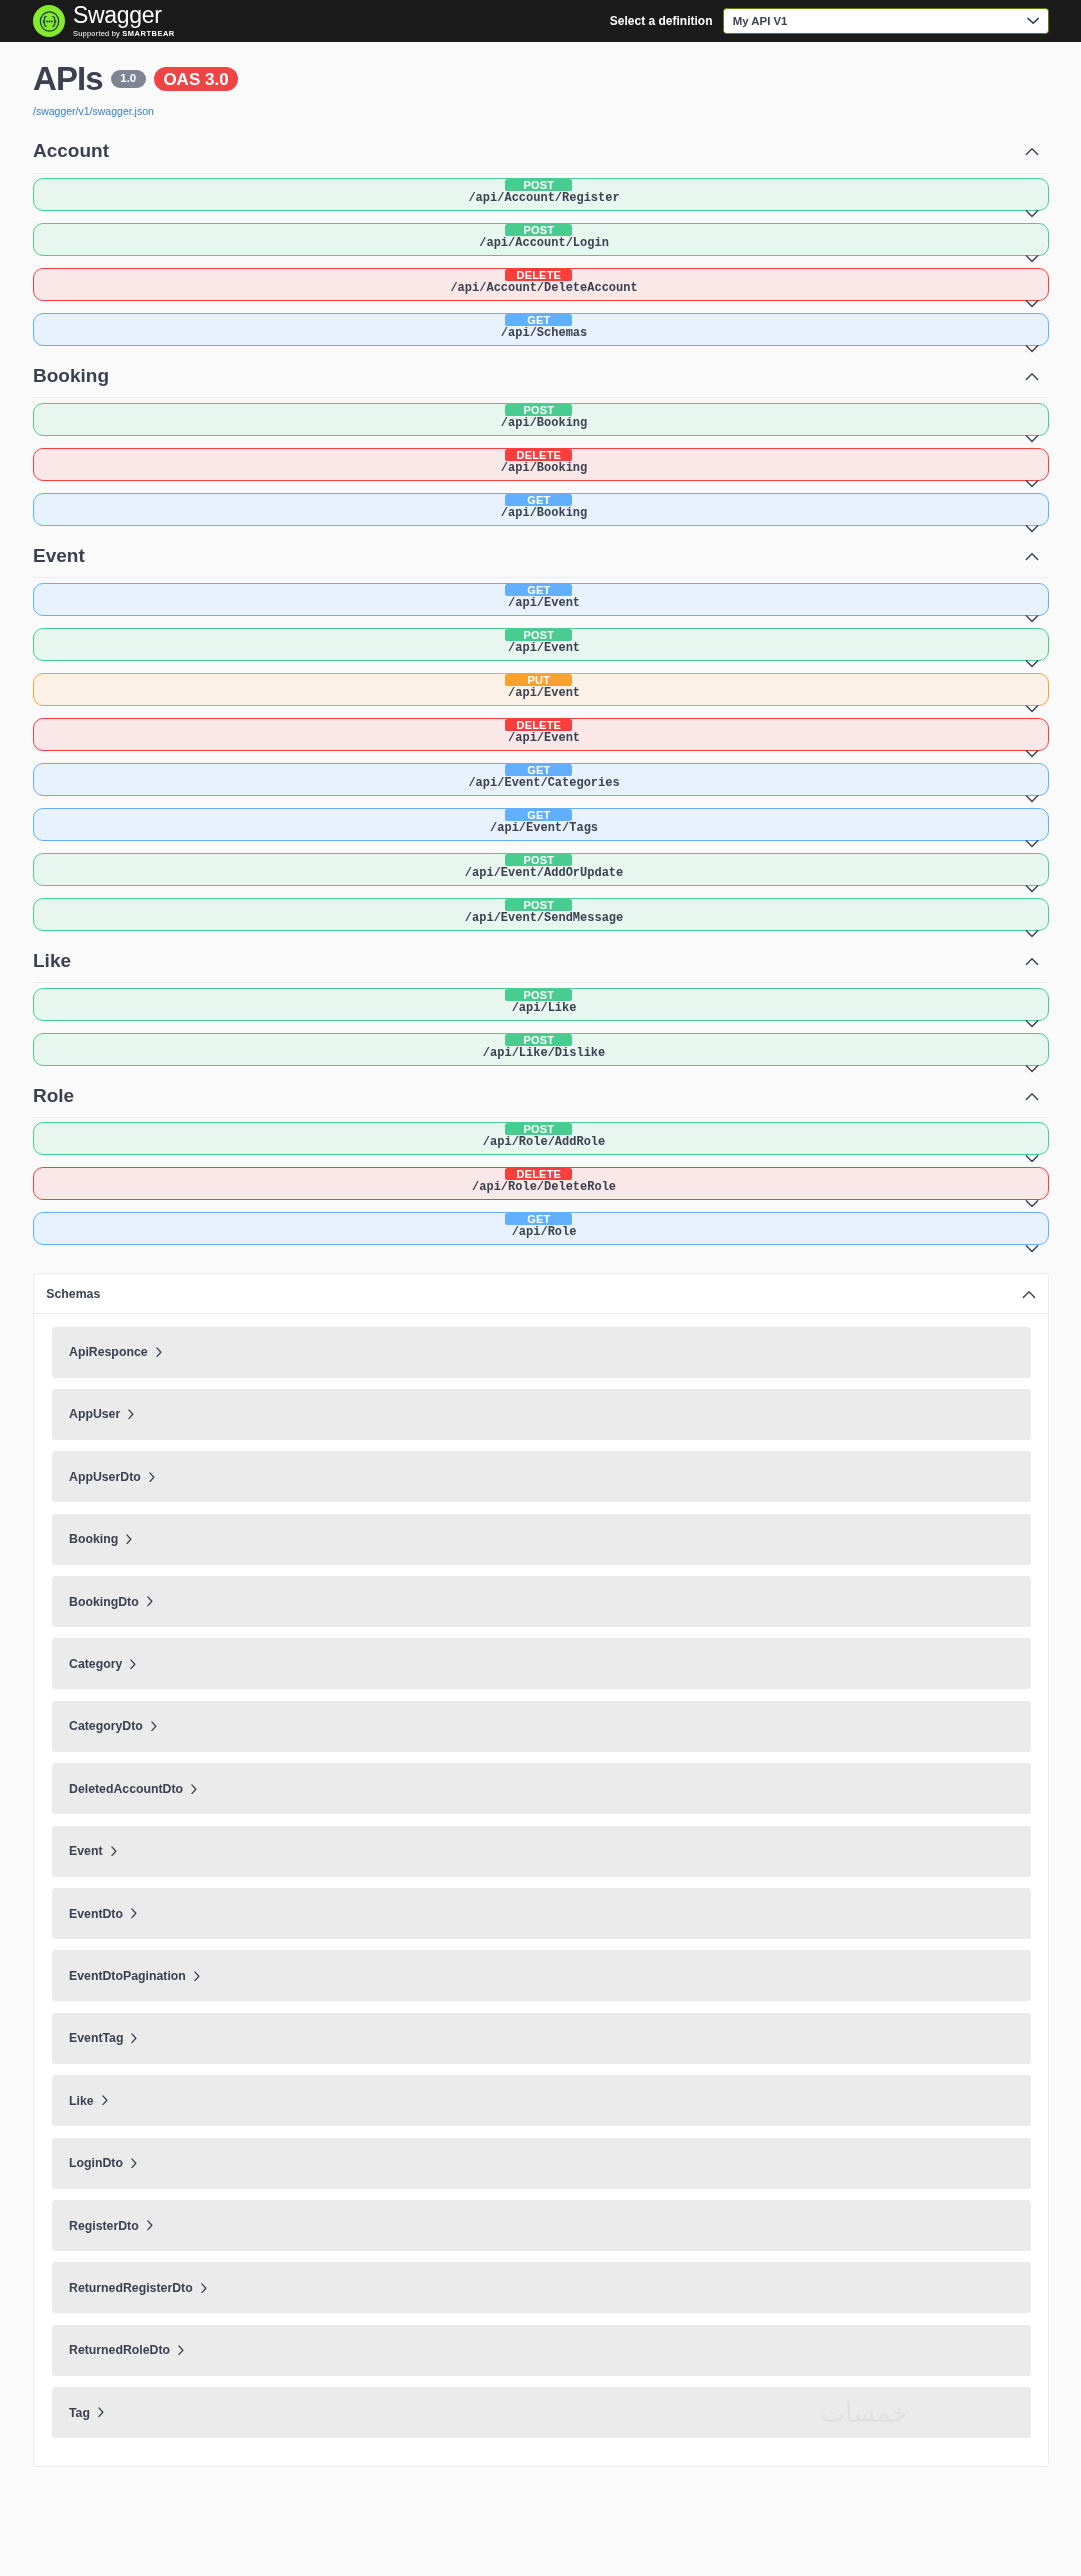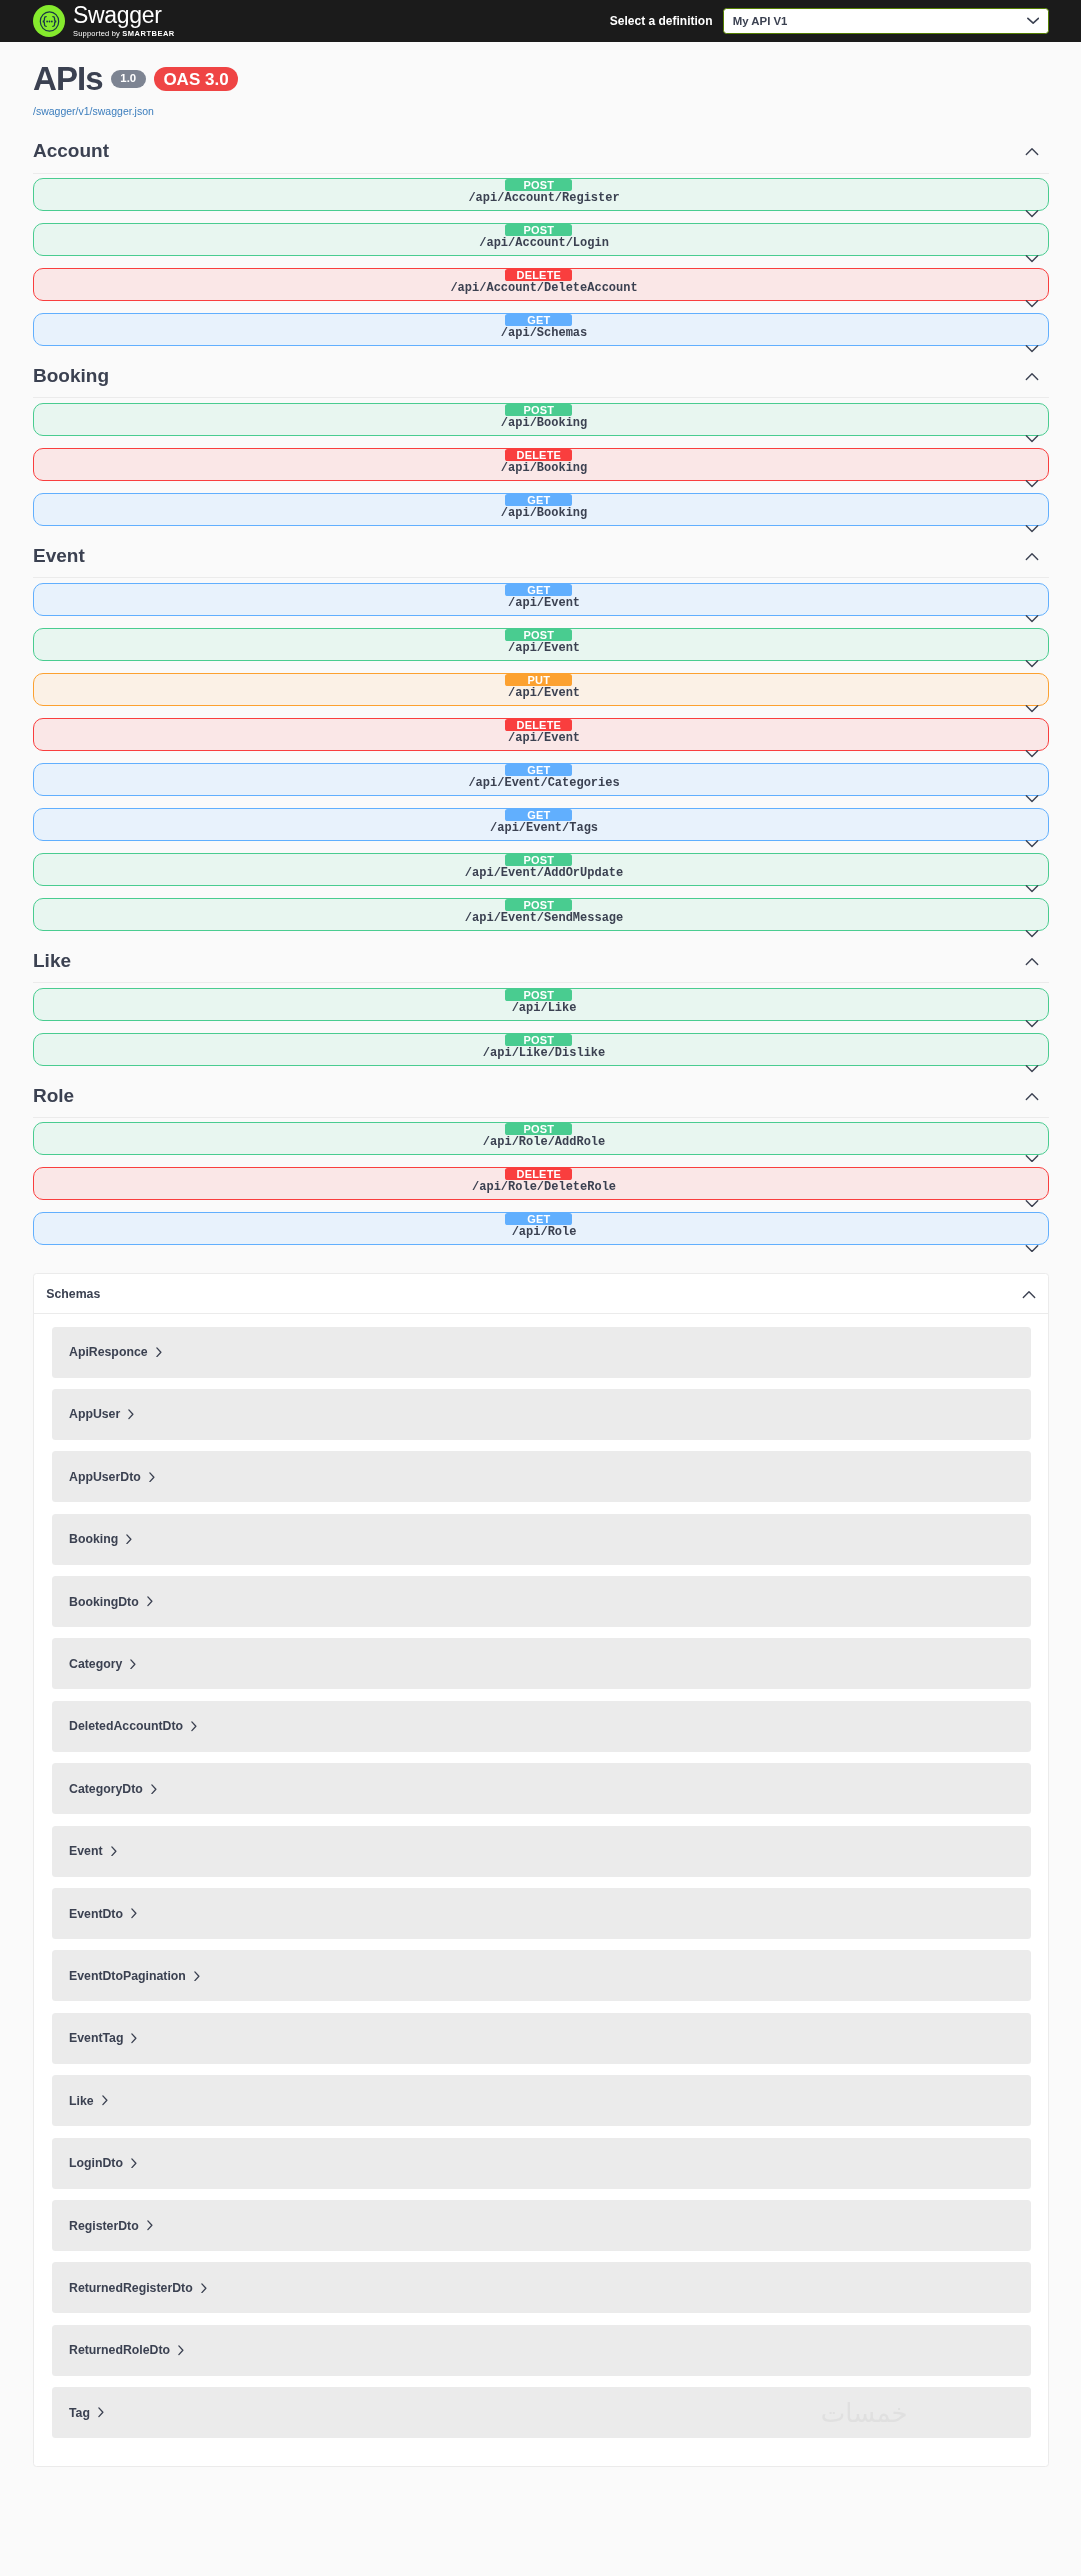--- a/index.html
+++ b/index.html
@@ -524,29 +524,29 @@
         </div>
         <div class="schema-row">
           <div class="schema-name">Category</div>
           <span class="schema-caret">
             <svg width="6.1" height="10.5" viewBox="0 0 7 12">
               <path d="M1 1 L5.6 6 L1 11" fill="none" stroke="#3b4151" stroke-width="1.5" stroke-linecap="round" stroke-linejoin="round"></path>
             </svg>
           </span>
         </div>
         <div class="schema-row">
+          <div class="schema-name">CategoryDto</div>
+          <span class="schema-caret">
+            <svg width="6.1" height="10.5" viewBox="0 0 7 12">
+              <path d="M1 1 L5.6 6 L1 11" fill="none" stroke="#3b4151" stroke-width="1.5" stroke-linecap="round" stroke-linejoin="round"></path>
+            </svg>
+          </span>
+        </div>
+        <div class="schema-row">
           <div class="schema-name">DeletedAccountDto</div>
-          <span class="schema-caret">
-            <svg width="6.1" height="10.5" viewBox="0 0 7 12">
-              <path d="M1 1 L5.6 6 L1 11" fill="none" stroke="#3b4151" stroke-width="1.5" stroke-linecap="round" stroke-linejoin="round"></path>
-            </svg>
-          </span>
-        </div>
-        <div class="schema-row">
-          <div class="schema-name">CategoryDto</div>
           <span class="schema-caret">
             <svg width="6.1" height="10.5" viewBox="0 0 7 12">
               <path d="M1 1 L5.6 6 L1 11" fill="none" stroke="#3b4151" stroke-width="1.5" stroke-linecap="round" stroke-linejoin="round"></path>
             </svg>
           </span>
         </div>
         <div class="schema-row">
           <div class="schema-name">Event</div>
           <span class="schema-caret">
             <svg width="6.1" height="10.5" viewBox="0 0 7 12">

